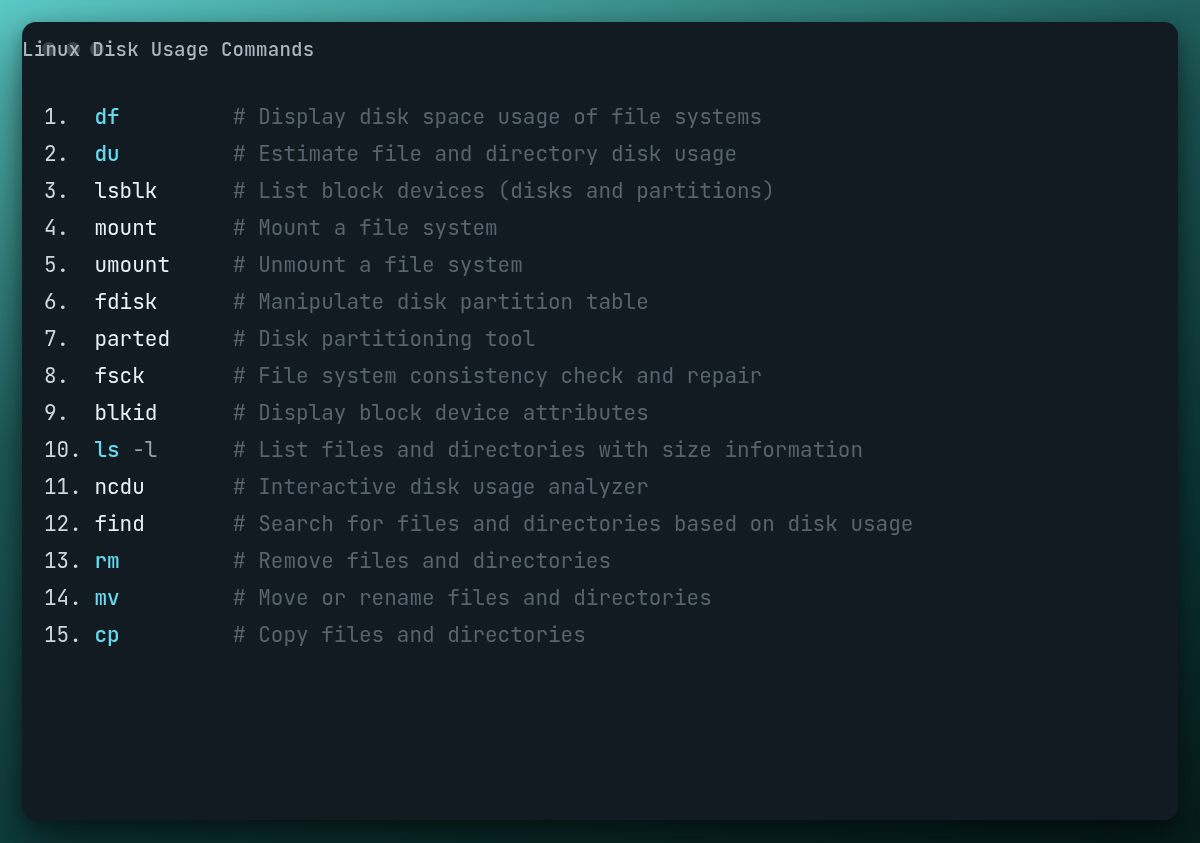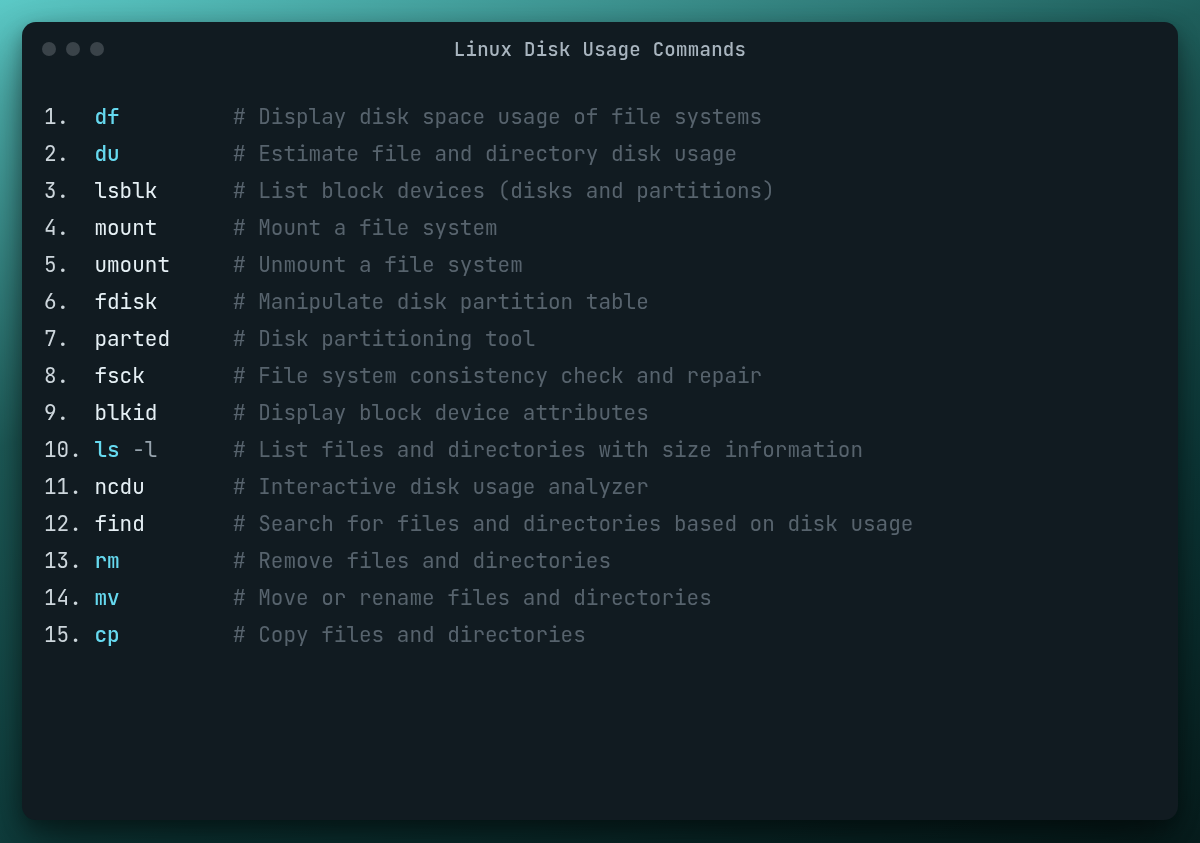--- a/index.html
+++ b/index.html
@@ -49,21 +49,21 @@
     margin-left: 20px;
   }
   .dot {
     width: 14px; height: 14px;
     border-radius: 50%;
     background: var(--traffic);
   }
   .title {
     position: absolute;
     left: 0; right: 0;
-    text-align: center;
+    text-align: left;
     color: var(--titlebar-text);
     font-size: 19px;
     letter-spacing: 0.3px;
     font-weight: 500;
     pointer-events: none;
   }
   .code {
     padding: 22px 22px 0 22px;
     font-size: 21px;
     line-height: 37px;

